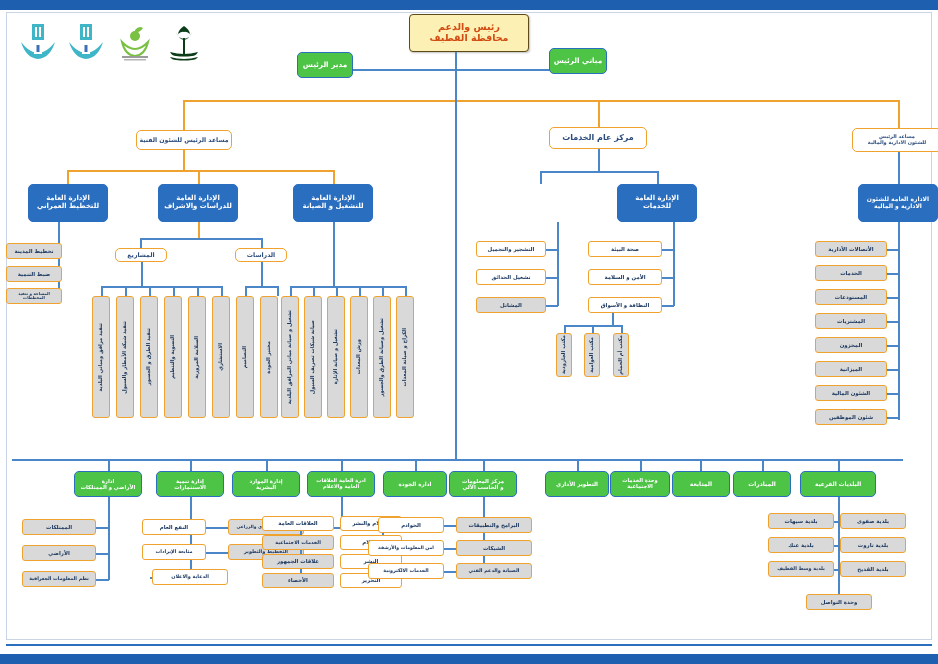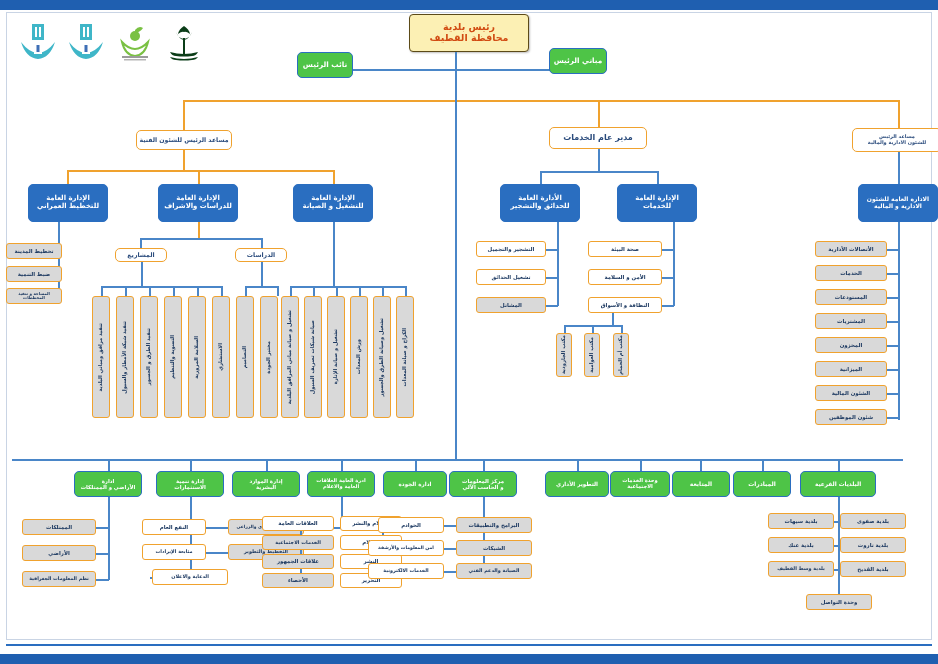--- a/index.html
+++ b/index.html
@@ -84,45 +84,45 @@
     <svg class="logo" style="left:146px;" width="40" height="42" viewBox="0 0 40 42">
       <path d="M20 4 q-5 3 -6 8 q4 -3 6 -2 q2 -1 6 2 q-1 -5 -6 -8z" fill="#0b3d18"></path>
       <path d="M12 10 q2 6 8 7 q6 -1 8 -7 q-3 7 -8 8 q-5 -1 -8 -8z" fill="#0b3d18"></path>
       <rect x="19" y="16" width="2" height="16" fill="#0b3d18"></rect>
       <path d="M6 30 q14 4 28 0 q-2 4 -6 4 q-8 1 -16 0 q-4 0 -6 -4z" fill="#0b3d18"></path>
       <path d="M6 35 q14 4 28 0 q-2 3 -6 3 q-8 1 -16 0 q-4 0 -6 -3z" fill="#0b3d18"></path>
     </svg>
   </div>
 
   <div class="node n-root" style="left:409px;top:14px;width:120px;height:38px;">
-    <span style="white-space:pre-line">رئيس بلدية
+    <span style="white-space:pre-line">رئيس والدعم
 محافظة القطيف</span>
   </div>
 
   <div class="ln v" style="left:455px;top:52px;height:48px;"></div>
   <div class="ln h" style="left:352px;top:69px;width:104px;"></div>
   <div class="ln h" style="left:455px;top:69px;width:95px;"></div>
 
   <div class="node n-green" style="left:297px;top:52px;width:56px;height:26px;">
-    <span>نائب الرئيس</span>
+    <span>مدير الرئيس</span>
   </div>
   <div class="node n-green" style="left:549px;top:48px;width:58px;height:26px;">
     <span>مباني الرئيس</span>
   </div>
 
   <div class="ln or h" style="left:183px;top:100px;width:716px;"></div>
   <div class="ln or v" style="left:183px;top:100px;height:32px;"></div>
   <div class="ln or v" style="left:598px;top:100px;height:28px;"></div>
   <div class="ln or v" style="left:898px;top:100px;height:30px;"></div>
 
   <div class="node n-gold" style="left:136px;top:130px;width:96px;height:20px;">
     <span>مساعد الرئيس للشئون الفنية</span>
   </div>
   <div class="node n-gold" style="left:549px;top:127px;width:98px;height:22px;font-size:8px;">
-    <span>مدير عام الخدمات</span>
+    <span>مركز عام الخدمات</span>
   </div>
   <div class="node n-gold" style="left:852px;top:128px;width:90px;height:24px;font-size:5px;">
     <span style="white-space:pre-line">مساعد الرئيس
 للشئون الادارية والمالية</span>
   </div>
 
   <div class="ln or v" style="left:183px;top:150px;height:20px;"></div>
   <div class="ln or h" style="left:67px;top:170px;width:267px;"></div>
   <div class="ln or v" style="left:67px;top:170px;height:14px;"></div>
   <div class="ln or v" style="left:198px;top:170px;height:14px;"></div>
@@ -139,24 +139,20 @@
     <span style="white-space:pre-line">الإدارة العامة
 للتخطيط العمراني</span>
   </div>
   <div class="node n-blue" style="left:158px;top:184px;width:80px;height:38px;">
     <span style="white-space:pre-line">الإدارة العامة
 للدراسات والاشراف</span>
   </div>
   <div class="node n-blue" style="left:293px;top:184px;width:80px;height:38px;">
     <span style="white-space:pre-line">الإدارة العامة
 للتشغيل و الصيانة</span>
-  </div>
-  <div class="node n-blue" style="left:500px;top:184px;width:80px;height:38px;">
-    <span style="white-space:pre-line">الأدارة العامة
-للحدائق والتشجير</span>
   </div>
   <div class="node n-blue" style="left:617px;top:184px;width:80px;height:38px;">
     <span style="white-space:pre-line">الإدارة العامة
 للخدمات</span>
   </div>
   <div class="node n-blue" style="left:858px;top:184px;width:80px;height:38px;font-size:6px;">
     <span style="white-space:pre-line">الادارة العامة للشئون
 الادارية و المالية</span>
   </div>
 

